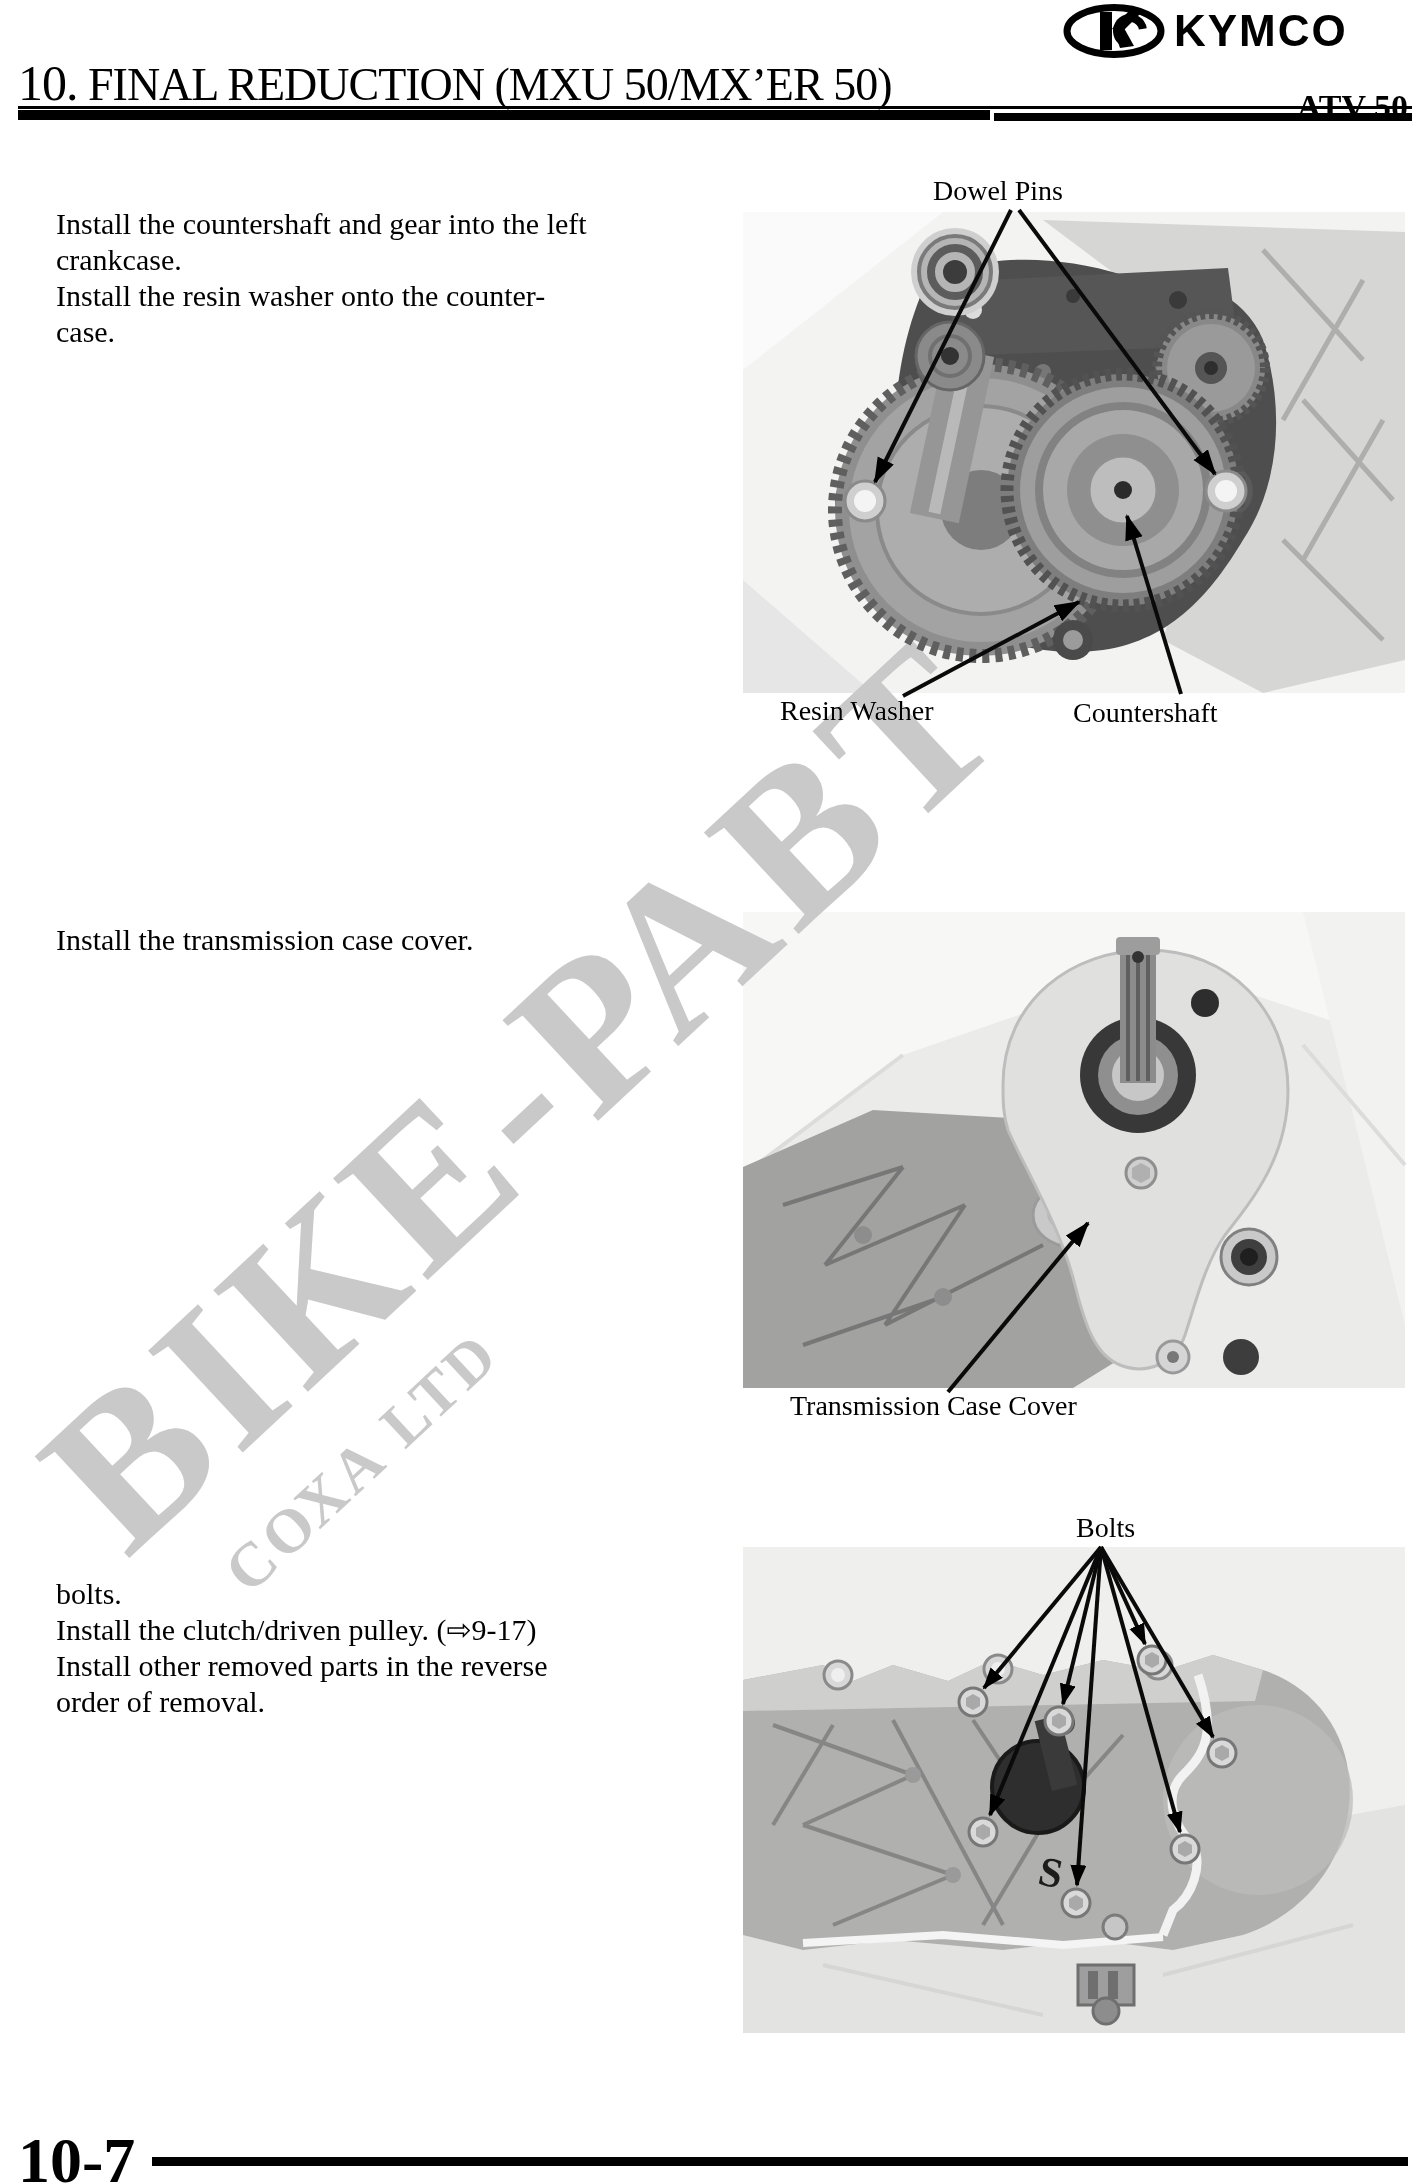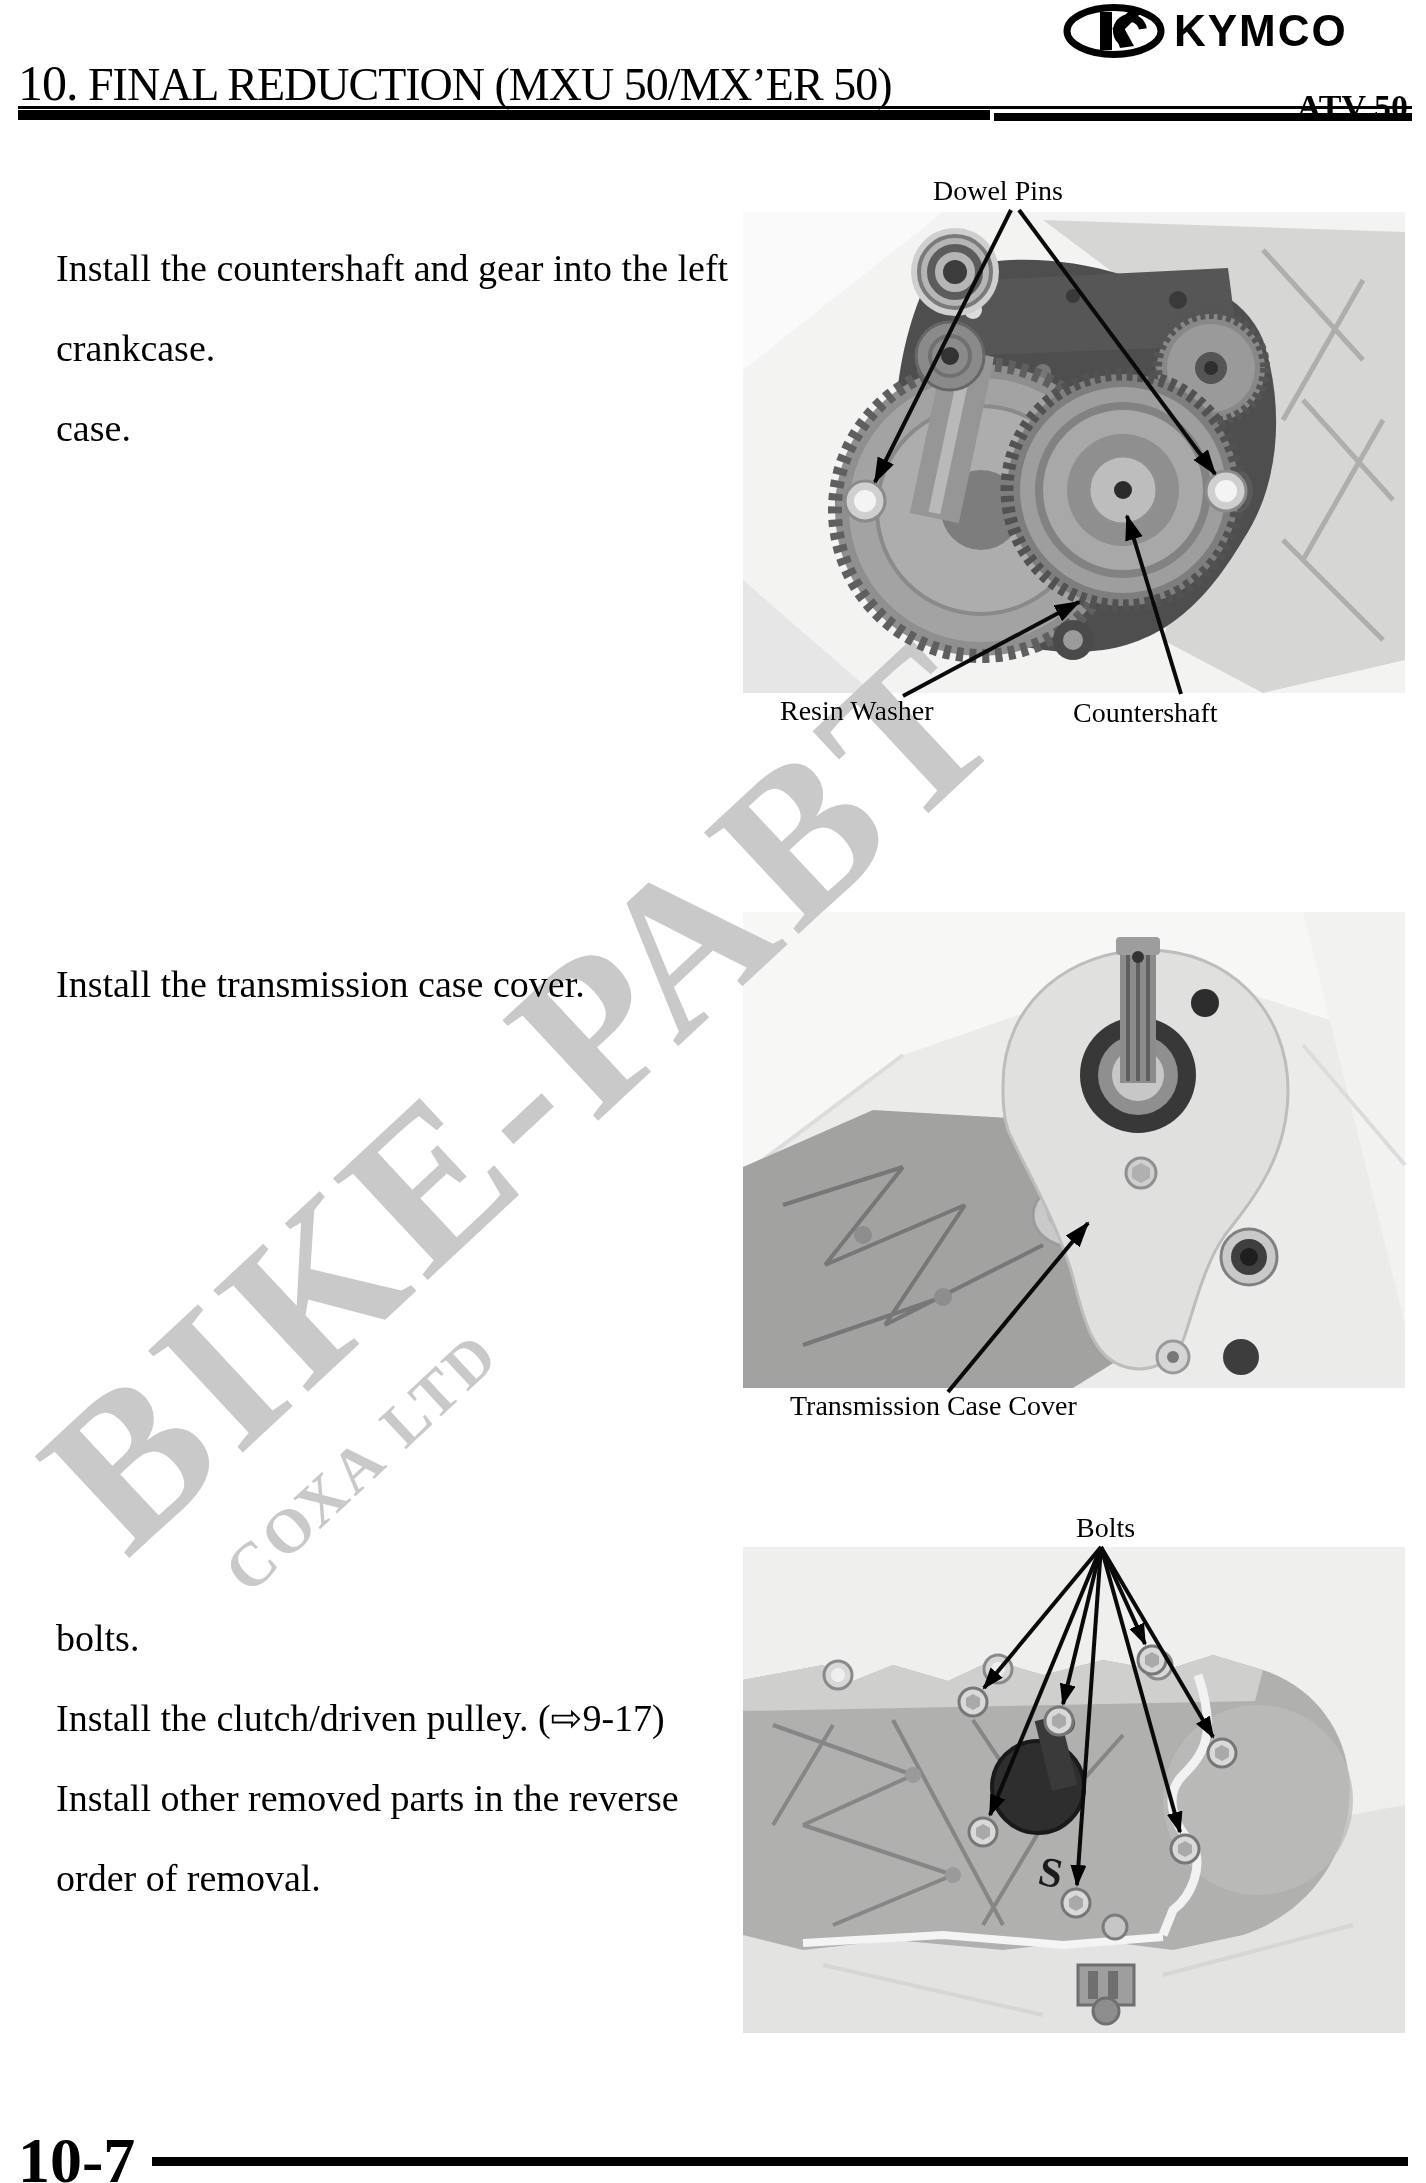--- a/index.html
+++ b/index.html
@@ -9,21 +9,21 @@
   
   .title-row{position:absolute;left:18px;top:54px;white-space:nowrap;z-index:3;}
   .title-no{font-size:50px;font-weight:normal;letter-spacing:-1px;margin-top:24px;}
   .title-main{font-size:46px;font-weight:normal;letter-spacing:-1px;}
   .model{position:absolute;right:18px;top:88px;font-size:34px;font-weight:bold;z-index:3;}
   .logo{position:absolute;right:8px;top:2px;z-index:3;}
   .rule{position:absolute;background:#000;z-index:3;}
 
   
   .para{position:absolute;z-index:3;}
-  .para .line{font-size:38px;line-height:36px;white-space:nowrap;margin-top:44px;}
+  .para .line{font-size:30px;line-height:36px;white-space:nowrap;}
 
   
   .figure{position:absolute;z-index:1;}
   .figure svg{display:block;}
   .figure text{font-family:"Liberation Serif",serif;font-size:28px;fill:#000;}
 
   
   .watermark{position:absolute;z-index:5;white-space:nowrap;font-family:"Liberation Serif",serif;
              font-weight:bold;color:#c9c9c9;mix-blend-mode:darken;pointer-events:none;}
   .wm-big{left:95px;top:1380px;font-size:212px;letter-spacing:10px;transform:rotate(-43deg);transform-origin:0 60%;}
@@ -56,20 +56,21 @@
 
   <div class="model">ATV 50</div>
 
   <div class="rule" style="left:18px;top:106px;width:1394px;height:3px;"></div>
   <div class="rule" style="left:18px;top:110px;width:972px;height:10px;"></div>
   <div class="rule" style="left:994px;top:113px;width:418px;height:8px;"></div>
 
   <div class="para" style="left:56px;top:206px;">
     <div class="line">Install the countershaft and gear into the left</div>
     <div class="line">crankcase.</div>
+    <div class="line">Install the resin washer onto the counter-</div>
     <div class="line">case.</div>
   </div>
   <div class="para" style="left:56px;top:922px;">
     <div class="line">Install the transmission case cover.</div>
   </div>
   <div class="para" style="left:56px;top:1576px;">
     <div class="line">bolts.</div>
     <div class="line">Install the clutch/driven pulley. (⇨9-17)</div>
     <div class="line">Install other removed parts in the reverse</div>
     <div class="line">order of removal.</div>

